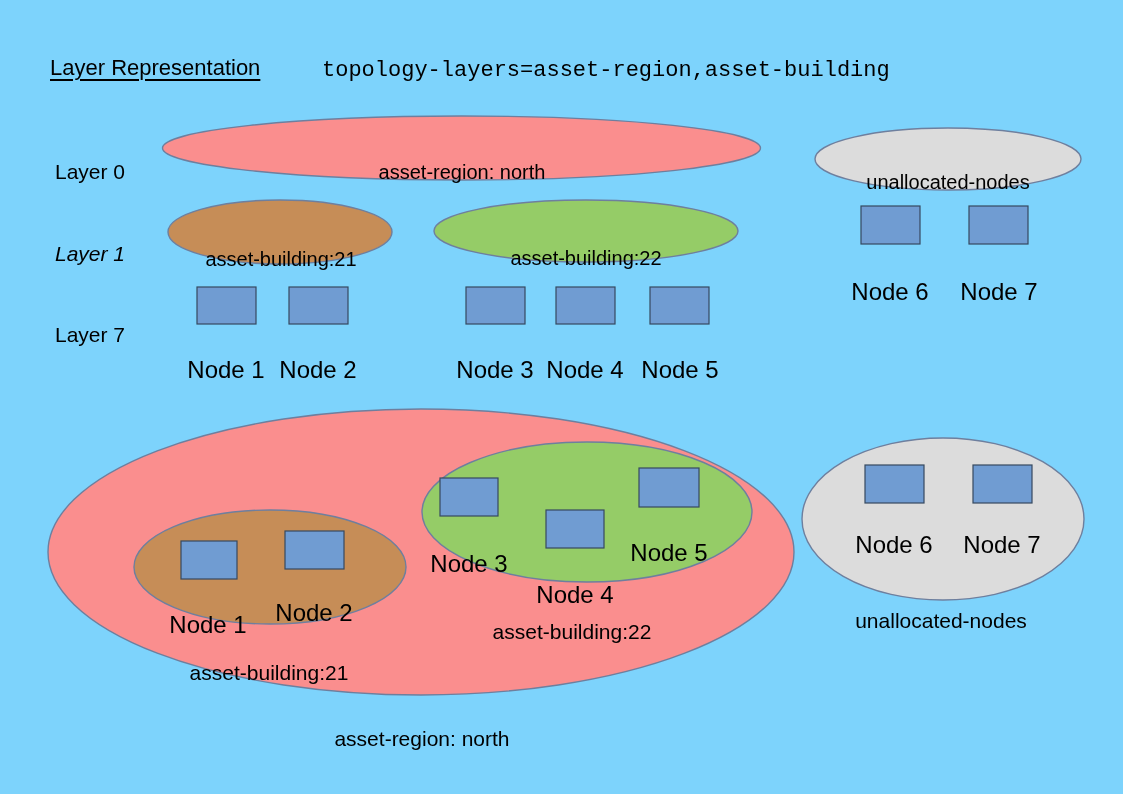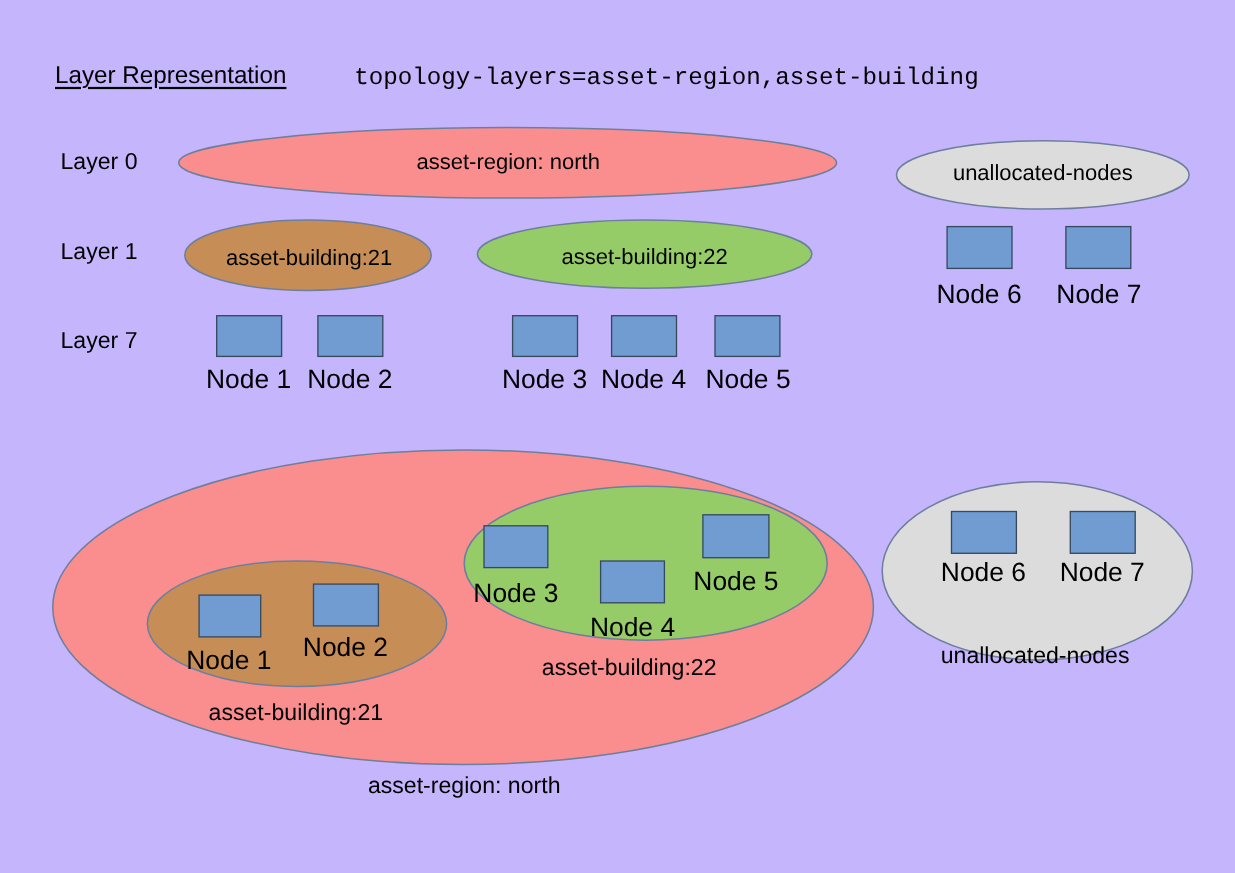--- a/index.html
+++ b/index.html
@@ -9,40 +9,41 @@
     background: #ffffff;
   }
   body {
     font-family: "Liberation Sans", sans-serif;
     color: #000000;
   }
   #canvas {
     position: relative;
     width: 1123px;
     height: 794px;
-    background: #c4b5fd;
+    background: #7dd3fc;
     overflow: hidden;
     text-align: center;
   }
   #shapes {
     position: absolute;
     left: 0;
     top: 0;
     width: 1123px;
     height: 794px;
   }
   .lbl {
     position: absolute;
     white-space: nowrap;
     line-height: 1;
     color: #000000;
   }
   
   .ctr {
     transform: translate(-50%, -50%);
+    margin-top: 24px;
   }
   .heading {
     font-size: 22px;
     text-decoration: underline;
     text-underline-offset: 4px;
   }
   .caption {
     font-size: 22px;
     font-family: Liberation Mono, monospace;
   }
@@ -100,21 +101,21 @@
 
     <rect x="865" y="465" width="59" height="38" fill="#709CD2" stroke="#36495F" stroke-width="1.2"></rect>
     <rect x="973" y="465" width="59" height="38" fill="#709CD2" stroke="#36495F" stroke-width="1.2"></rect>
   </svg>
 
   <div class="lbl heading" style="left:50px; top:57px;">Layer Representation</div>
 
   <div class="lbl caption" style="left:322px; top:60px;">topology-layers=asset-region,asset-building</div>
 
   <div class="lbl layer-tag ctr" style="left:90px; top:147px;">Layer 0</div>
-  <div class="lbl layer-tag ctr" style="left:90px; top:229px;">Layer 1</div>
+  <div class="lbl layer-tag ctr" style="left:90px; top:229px;font-style:italic;">Layer 1</div>
   <div class="lbl layer-tag ctr" style="left:90px; top:310px;">Layer 7</div>
 
   <div class="lbl ellipse-label ctr" style="left:462px; top:148px;">asset-region: north</div>
   <div class="lbl ellipse-label ctr" style="left:948px; top:158px;">unallocated-nodes</div>
 
   <div class="lbl ellipse-label ctr" style="left:281px; top:235px;">asset-building:21</div>
   <div class="lbl ellipse-label ctr" style="left:586px; top:234px;">asset-building:22</div>
 
   <div class="lbl node-label ctr" style="left:226px; top:346px;">Node 1</div>
   <div class="lbl node-label ctr" style="left:318px; top:346px;">Node 2</div>

